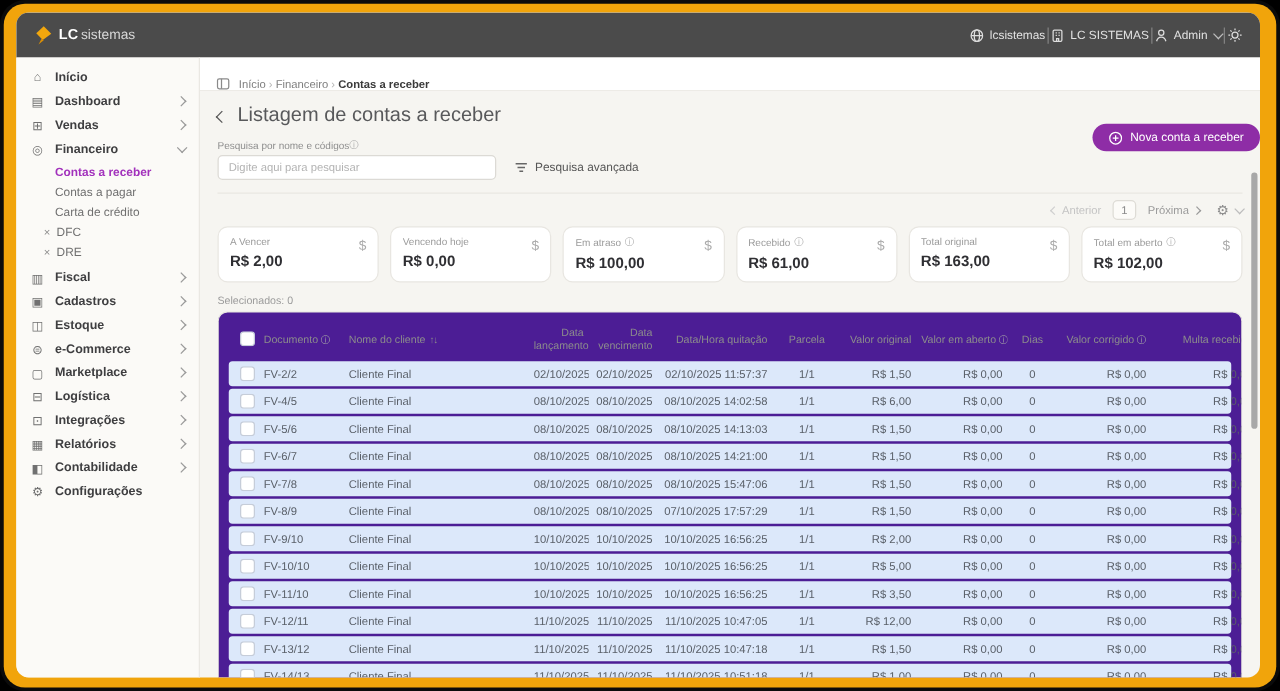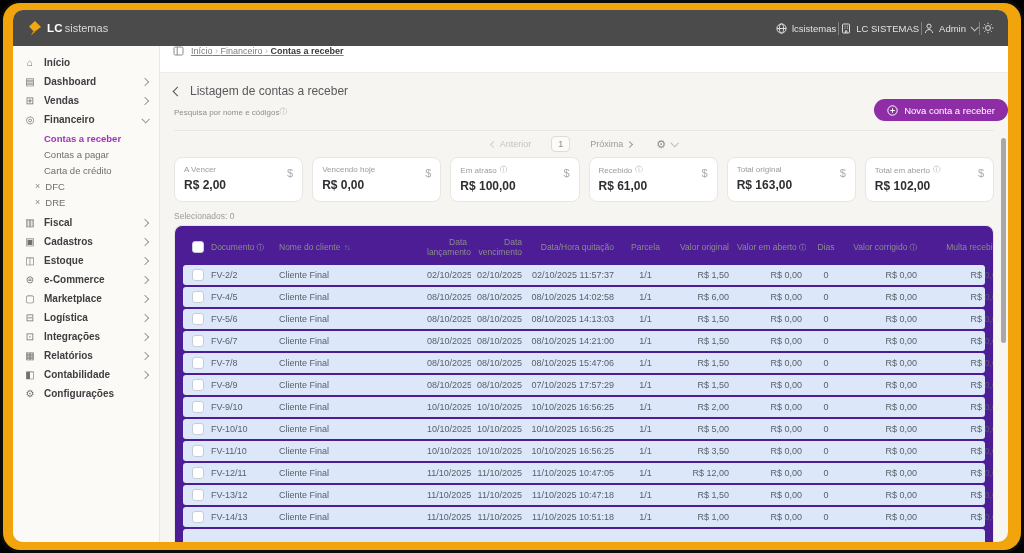--- a/index.html
+++ b/index.html
@@ -25,36 +25,36 @@
   .sidebar{width:146px;min-width:146px;background:#FBFAF7;border-right:1px solid #EAE8E3;padding:7px 0 0;overflow:hidden;}
   .side-item{display:flex;align-items:center;height:19px;padding:0 11px;font-size:10px;font-weight:700;color:#3E3E40;gap:8px;cursor:pointer;}
   .side-item .s-icon{width:12px;font-size:10px;font-weight:400;color:#707070;text-align:center;}
   .side-item .s-arrow{margin-left:auto;}
   .side-item .s-arrow .chev{border-color:#9a9a9a;}
   .sub{padding:1px 0 3px;}
   .sub-item{display:flex;align-items:center;padding:2.5px 10px 2.5px 31px;font-size:9.5px;color:#6F6F6F;cursor:pointer;}
   .sub-item.active{color:#A231BC;font-weight:700;}
   .sub-item .x-pre{color:#8a8a8a;margin:0 5px 0 -9px;font-size:9px;}
   .main{flex:1;display:flex;flex-direction:column;min-width:0;}
-  .crumbbar{height:26px;min-height:26px;background:#fff;border-bottom:1px solid #EDEBE6;display:flex;align-items:flex-start;padding:0 13px;gap:7px;font-size:9px;color:#7E7E7E;text-decoration:underline;}
+  .crumbbar{height:26px;min-height:26px;background:#fff;border-bottom:1px solid #EDEBE6;display:flex;align-items:flex-end;padding:0 13px;gap:7px;font-size:9px;color:#7E7E7E;}
   .crumb-sep{color:#B5B5B5;}
   .crumb-current{font-weight:700;color:#3A3A3A;}
   .content{flex:1;padding:8px 14px 0;display:flex;flex-direction:column;min-height:0;position:relative;}
-  .title-row{display:flex;align-items:center;gap:9px;font-size:12px;color:#58595B;margin:3px 0 9px;}
+  .title-row{display:flex;align-items:center;gap:9px;font-size:16px;color:#58595B;margin:3px 0 9px;}
   .back-chev{width:6px;height:6px;border-right:1.6px solid #555;border-bottom:1.6px solid #555;transform:rotate(135deg);cursor:pointer;}
   .search-label{font-size:8px;color:#8E8E8E;margin-bottom:3px;display:flex;gap:0;align-items:center;}
   .info-i{color:#A8A8A8;font-size:7.5px;font-style:normal;}
   .search-row{display:flex;align-items:center;gap:15px;}
   .search-input{width:205px;height:18px;background:#fff;border:1px solid #DCDAD5;border-radius:4px;font-size:9px;padding:0 8px;color:#444;outline:none;font-family:"Liberation Sans",sans-serif;}
   .search-input::placeholder{color:#B3B3B3;}
   .adv{display:flex;gap:6px;align-items:center;font-size:9.5px;color:#565656;cursor:pointer;}
   .new-btn{position:absolute;right:0;top:26px;height:22px;border-radius:12px;background:#8E2DA6;color:#fff;
     font-size:9.5px;display:flex;align-items:center;gap:6px;padding:0 13px;border:none;cursor:pointer;font-family:"Liberation Sans",sans-serif;}
   .divider{height:1px;background:#E9E7E2;margin-top:10px;}
-  .pag-row{display:flex;justify-content:center;align-items:center;gap:20px;padding:5px 0 4px;font-size:9px;color:#BBB;}
+  .pag-row{display:flex;justify-content:flex-end;align-items:center;gap:9px;padding:5px 0 4px;font-size:9px;color:#BBB;}
   .pag-prev{display:flex;align-items:center;gap:4px;color:#C4C4C4;cursor:pointer;}
   .pag-prev .chev{border-color:#CFCFCF;width:4px;height:4px;}
   .pag-next{display:flex;align-items:center;gap:4px;color:#9a9a9a;cursor:pointer;}
   .pag-next .chev{border-color:#9a9a9a;width:4px;height:4px;}
   .page-box{border:1px solid #DEDCD6;background:#FCFBF8;border-radius:4px;padding:2px 6px;color:#8a8a8a;cursor:pointer;}
   .gear-group{display:flex;align-items:center;gap:5px;margin-left:4px;color:#8d8d8d;cursor:pointer;}
   .gear{font-size:11px;}
   .cards{display:flex;gap:9px;margin-top:1px;}
   .card{flex:1;background:#fff;border:1px solid #E8E6E1;border-radius:8px;padding:7px 9px 8px;position:relative;}
   .card-label{font-size:8px;color:#9B9B9B;display:flex;gap:3px;align-items:center;white-space:nowrap;overflow:hidden;}
@@ -242,20 +242,31 @@
         <div class="content">
           <div class="title-row">
             <span class="back-chev"></span>
             <span>Listagem de contas a receber</span>
           </div>
 
           <div class="search-label">
             <span>Pesquisa por nome e códigos</span>
             <span class="info-i">ⓘ</span>
           </div>
+          <div class="search-row">
+            <input class="search-input" placeholder="Digite aqui para pesquisar" style="">
+            <div class="adv">
+              <span>
+                <svg width="10" height="8" viewBox="0 0 10 8" stroke="#666" stroke-width="1.1" fill="none">
+                  <path d="M.5 1h9M2 4h6M3.5 7h3"></path>
+                </svg>
+              </span>
+              <span>Pesquisa avançada</span>
+            </div>
+          </div>
 
           <button class="new-btn">
             <span>
               <svg width="11" height="11" viewBox="0 0 11 11" fill="none" stroke="#fff" stroke-width="1">
                 <circle cx="5.5" cy="5.5" r="4.7"></circle>
                   <path d="M5.5 3.2v4.6M3.2 5.5h4.6"></path>
               </svg>
             </span>
             <span>Nova conta a receber</span>
           </button>

